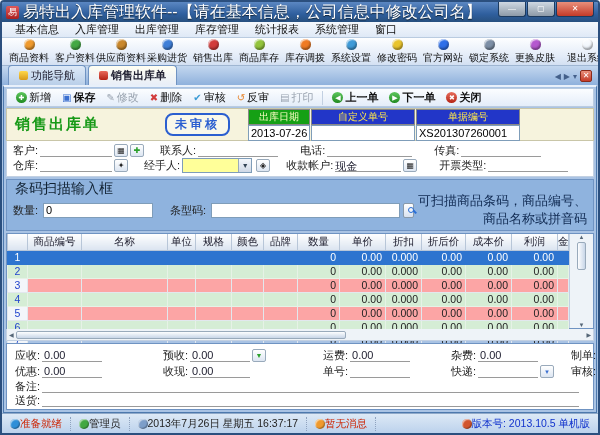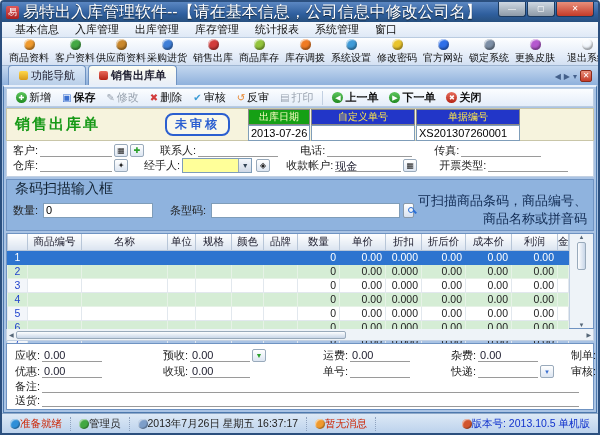--- a/index.html
+++ b/index.html
@@ -116,21 +116,21 @@
   .bq{width:110px} .bb{width:300px}
   .magbtn { width:16px; height:15px; border:1px solid #89a; border-radius:2px;
             background:linear-gradient(#fff,#d8e2f0); position:relative; }
   .mag { position:absolute; left:4px; top:3px; width:6px; height:6px; border:1.5px solid #2a6fd6;
          border-radius:50%; }
   .mag::after { content:""; position:absolute; width:4px; height:1.5px; background:#2a6fd6;
                 right:-4px; bottom:-1px; transform:rotate(45deg); }
   .bchint { color:#102a52; font-size:13px;text-align:right; }
 
   
-  .gridwrap { flex:1; display:flex; margin-top:2px; border:1px solid #6f93c2; background:#ffffff; min-height:0; }
+  .gridwrap { flex:1; display:flex; margin-top:2px; border:1px solid #6f93c2; background:#fca5a5; min-height:0; }
   table.grid { border-collapse:collapse; table-layout:fixed; width:562px; flex:0 0 562px; }
   .grid th { background:linear-gradient(#ffffff,#dbe4f0); border:1px solid #b8c6d8; border-top:none;
              font-weight:normal; font-size:10.5px; color:#223; height:16px; overflow:hidden; white-space:nowrap; }
   .grid td { border:1px solid #e2e8ee; height:14px; font-size:10.5px; padding:0 3px; overflow:hidden;
              white-space:nowrap; }
   .grid tr.alt td { background:#d5edd5; border-color:#e6f2e6; }
   .grid tr.sel td { background:#2d74cf; color:#fff; border-color:#2d74cf; }
   .grid td.rownum { text-align:center; color:#2244cc; background:#f3f6fa; }
   .grid tr.alt td.rownum { background:#d5edd5; }
   .grid tr.sel td.rownum { color:#fff; background:#2d74cf; }

